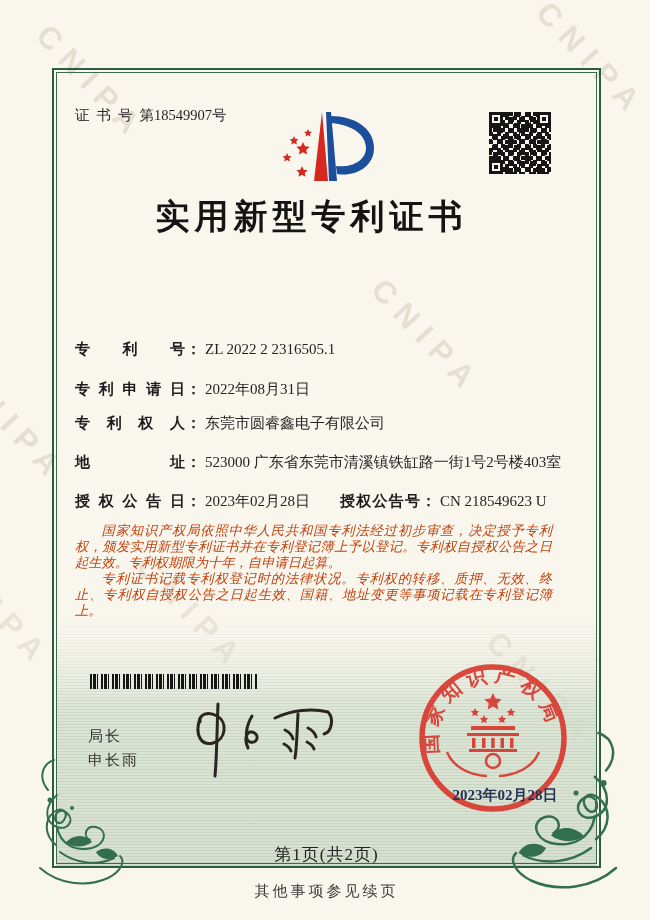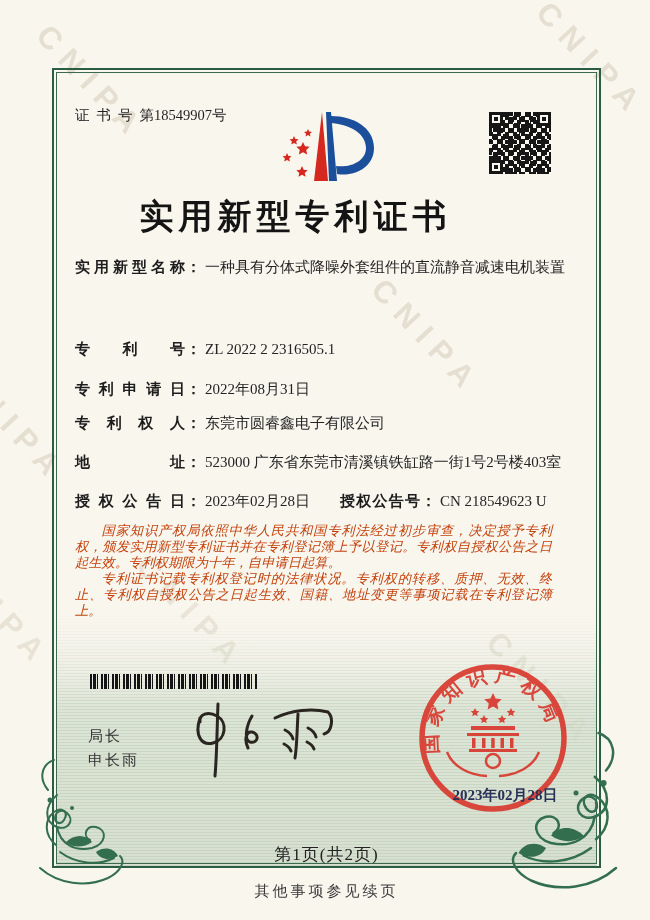--- a/index.html
+++ b/index.html
@@ -42,21 +42,21 @@
   .qr{
     position:absolute; left:489px; top:112px; width:62px; height:62px; z-index:4;
     background:
       repeating-conic-gradient(from 0deg, #161616 0% 25%, rgba(0,0,0,0) 25% 50%) 0 0 / 8px 8px,
       repeating-conic-gradient(from 0deg, #161616 0% 25%, rgba(0,0,0,0) 25% 50%) 3px 5px / 11px 11px;
   }
   .finder{position:absolute; width:14px; height:14px; border:3px solid #161616; background:#f9f6ee; box-sizing:border-box;}
   .finder::after{content:""; position:absolute; left:2px; top:2px; width:4px; height:4px; background:#161616;}
   .f-tl{left:0;top:0;} .f-tr{right:0;top:0;} .f-bl{left:0;bottom:0;}
   .title{
-    position:absolute; left:52px; top:194px; width:487px; z-index:4;
+    position:absolute; left:68px; top:194px; width:487px; z-index:4;
     text-align:center; font-size:34px; font-weight:bold; letter-spacing:5px; color:#141414;
   }
   
   .row{position:absolute; left:75px; width:500px; z-index:4; font-size:15px; white-space:nowrap;}
   .flabel{
     display:inline-block; width:110px; text-align:justify; text-align-last:justify;
     -moz-text-align-last:justify; vertical-align:top; font-weight:600; color:#1d1d1d;
   }
   .flabel.narrow{width:80px;}
   .colon{margin:0 4px 0 1px; font-weight:600;}
@@ -162,23 +162,20 @@
   </svg>
 
   <div class="qr">
     <div class="finder f-tl"></div>
     <div class="finder f-tr"></div>
     <div class="finder f-bl"></div>
   </div>
 
   <div class="title">实用新型专利证书</div>
 
-  <div class="row" style="top:258px;">
-    <span class="flabel">实用新型名称</span><span class="colon">：</span><span class="fvalue">一种具有分体式降噪外套组件的直流静音减速电机装置</span>
-  </div>
   <div class="row" style="top:340px;">
     <span class="flabel">专利号</span><span class="colon">：</span><span class="fvalue">ZL 2022 2 2316505.1</span>
   </div>
   <div class="row" style="top:380px;">
     <span class="flabel">专利申请日</span><span class="colon">：</span><span class="fvalue">2022年08月31日</span>
   </div>
   <div class="row" style="top:414px;">
     <span class="flabel">专利权人</span><span class="colon">：</span><span class="fvalue">东莞市圆睿鑫电子有限公司</span>
   </div>
   <div class="row" style="top:453px;">

